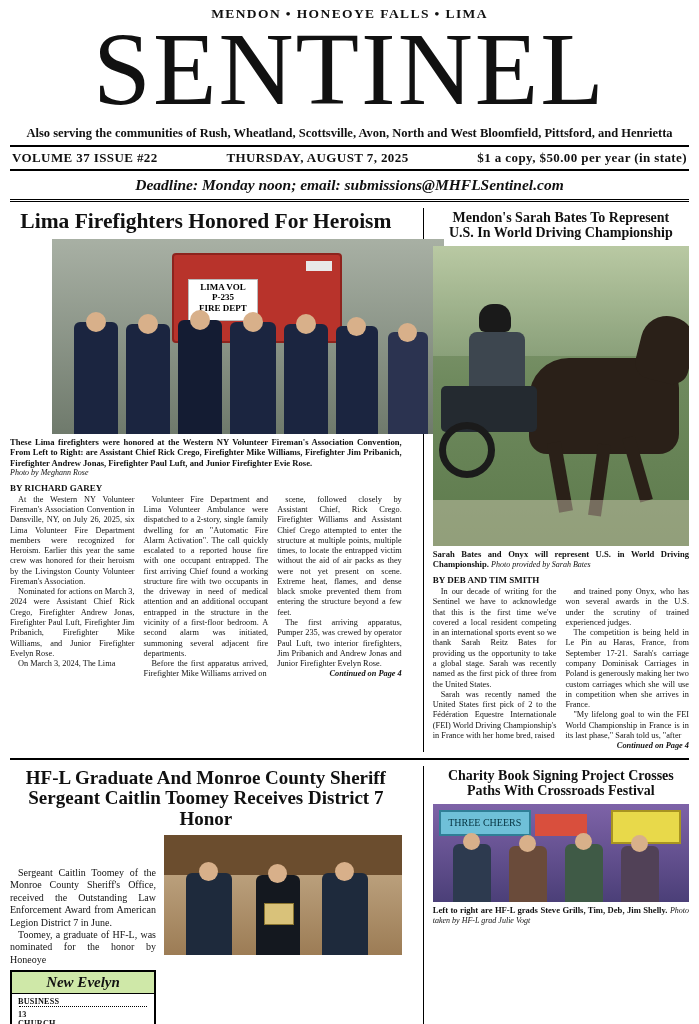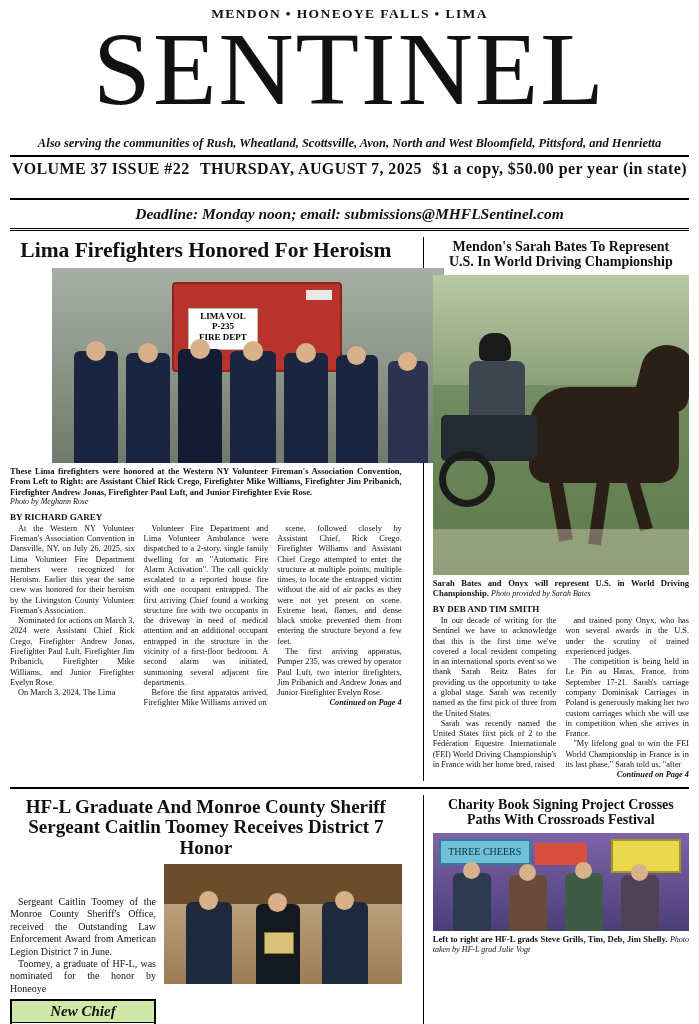--- a/index.html
+++ b/index.html
@@ -37,30 +37,29 @@
     text-align:center;
     font-family:"Liberation Serif", serif;
     font-size:104px;
     line-height:0.98;
     letter-spacing:2px;
     font-weight:normal;
     margin: -2px 0 0 0;
   }
   .alsoserving {
     text-align:center;
-    font-style:italic;
     font-weight:bold;
     font-size:12.5px;
-    margin-top:16px;
+    margin-top:6px;
   }
   .hr-thick { border-top:2px solid #000; margin:4px 0 0 0; }
   .issueline {
     display:flex; justify-content:space-between; align-items:center;
-    font-size:16px; font-weight:bold; letter-spacing:0.4px;
-    padding:3px 2px 20px 2px;
+    font-size:13px; font-weight:bold; letter-spacing:0.4px;
+    padding:3px 2px 3px 2px;
     border-bottom:2px solid #000;
   }
   .deadline {
     text-align:center;
     font-weight:bold;
     font-style:italic;
     font-size:15.5px;
     padding:5px 0 5px 0;
     border-bottom:3px double #000;
     margin-bottom:6px;
@@ -224,21 +223,21 @@
       </div>
 
       <div style="display:flex;gap:8px;">
         <div style="width:146px;">
           <div class="body1">
             <p>Sergeant Caitlin Toomey of the Monroe County Sheriff's Office, received the Outstanding Law Enforcement Award from American Legion District 7 in June.</p>
             <p>Toomey, a graduate of HF-L, was nominated for the honor by Honeoye</p>
           </div>
 
           <div class="inside-box">
-            <div class="inside-title">New Chief</div>
+            <div class="inside-title">New Evelyn</div>
             <div class="inside-list">
               <div>
                   <span>BUSINESS</span>
                   <span class="dots"></span>
                   <span>13</span>
                 </div>
               <div>
                   <span>CHURCH</span>
                   <span class="dots"></span>
                   <span>12</span>

